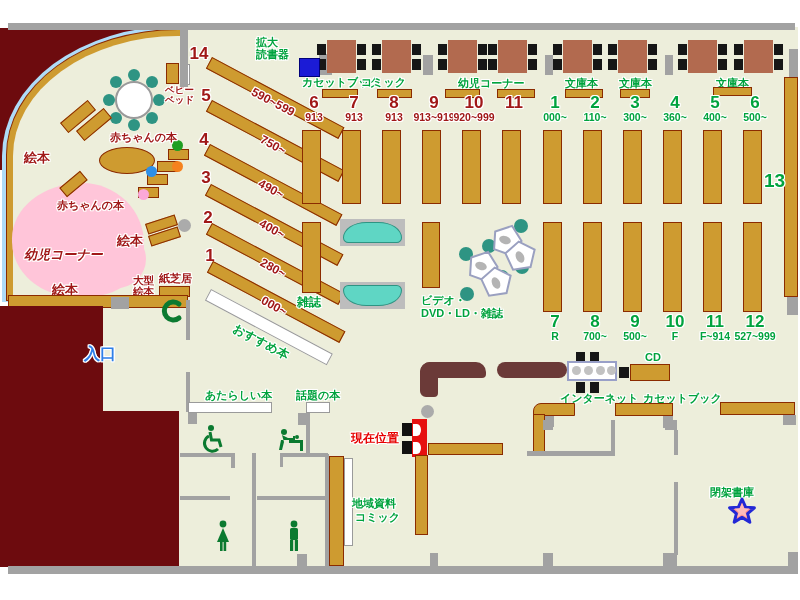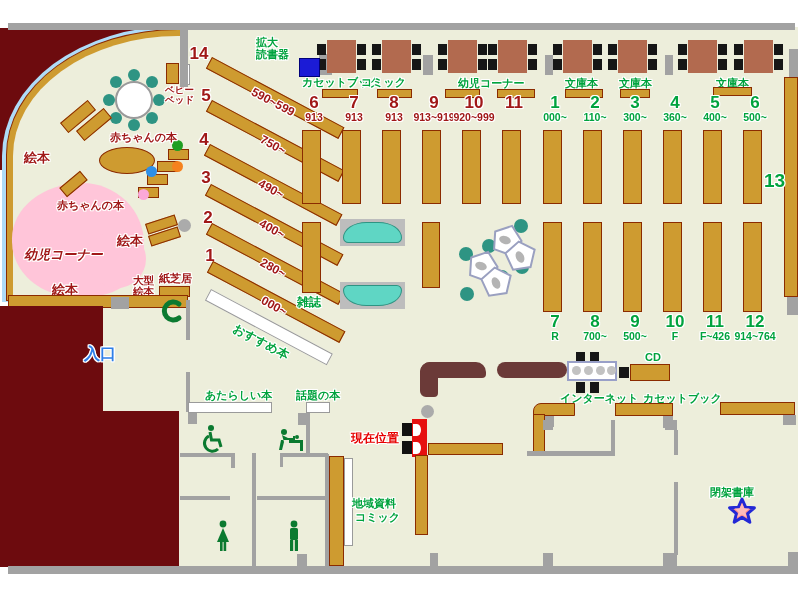--- a/index.html
+++ b/index.html
@@ -282,36 +282,37 @@
 <div class="numcol grn outline" style="left:609px;top:313px;">
       <div class="n">9</div>
       <div class="r">500~</div>
     </div>
 <div class="numcol grn outline" style="left:649px;top:313px;">
       <div class="n">10</div>
       <div class="r">F</div>
     </div>
 <div class="numcol grn outline" style="left:689px;top:313px;">
       <div class="n">11</div>
-      <div class="r">F~426</div>
+      <div class="r">F~914</div>
     </div>
 <div class="numcol grn outline" style="left:729px;top:313px;">
       <div class="n">12</div>
-      <div class="r">914~764</div>
+      <div class="r">527~999</div>
     </div>
 
 <div class="shelf" style="left:302px;top:222px;width:19px;height:71px;"></div>
 <div class="lblg outline" style="left:297px;top:294px;font-size:12px;">雑誌</div>
 <div class="rack up" style="left:340px;top:219px;">
       <div class="t"></div>
     </div>
 <div class="rack dn" style="left:340px;top:282px;">
       <div class="t"></div>
     </div>
 <div class="shelf" style="left:422px;top:222px;width:18px;height:66px;"></div>
+<div class="lblg outline" style="left:421px;top:294px;line-height:1.15;"><span>ビデオ・</span><br><span>DVD・LD・雑誌</span></div>
 
 <svg style="left:447px;top:202px;" width="100" height="100" viewBox="0 0 100 100">
   <g fill="#2E9483">
         <circle cx="74" cy="24" r="7"></circle>
         <circle cx="42" cy="44" r="7"></circle>
         <circle cx="19" cy="52" r="7"></circle>
         <circle cx="75" cy="65" r="7"></circle>
         <circle cx="55" cy="75" r="7"></circle>
         <circle cx="20" cy="92" r="7"></circle>
       </g>

